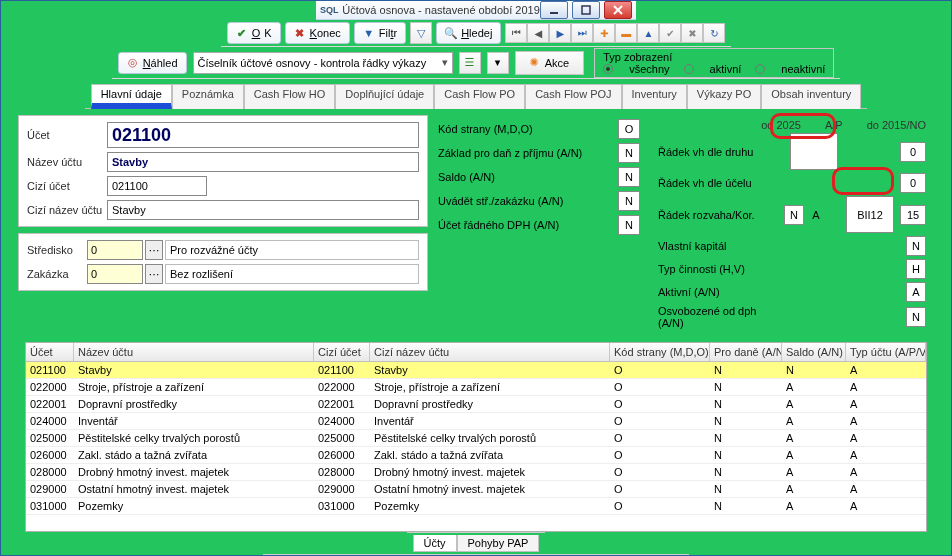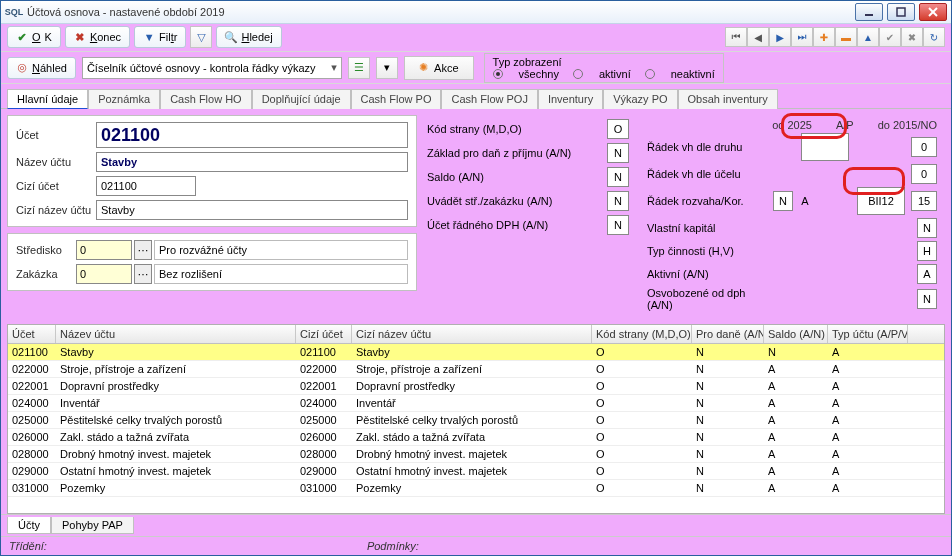--- a/index.html
+++ b/index.html
@@ -1,17 +1,17 @@
 <!DOCTYPE html>
 <html><head>
 <meta charset="utf-8">
 <style>
 * { box-sizing: border-box; font-family: "Segoe UI", Tahoma, sans-serif; font-size: 11px; }
 body { margin: 0; background: #f0f0f0; }
-.window { width: 952px; height: 556px; background: #f0abfc; border: 1px solid #2a5f9e; display: flex; flex-direction: column; }
+.window { width: 952px; height: 556px; background: #22c55e; border: 1px solid #2a5f9e; display: flex; flex-direction: column; align-items: center; }
 .titlebar { background: linear-gradient(#fff,#e8f0fa); height: 24px; display: flex; align-items: center; padding: 0 4px; border-bottom: 1px solid #c4d4e8; }
 .titlebar .ico { width: 18px; height: 14px; margin-right: 4px; display:flex;align-items:center;justify-content:center;color:#357; font-weight:bold; font-size:9px;}
 .titlebar .ttl { flex: 1; color: #333; }
 .winbtns { display: flex; gap: 4px; }
 .winbtn { width: 28px; height: 18px; border: 1px solid #4a72a8; border-radius: 2px; background: linear-gradient(#fdfdfd,#cedef2); display:flex;align-items:center;justify-content:center; cursor:pointer;}
 .winbtn.close { background: linear-gradient(#f28c8c,#d43c2c); border-color:#a22; color:#fff;}
 .toolbar1 { height: 30px; display: flex; align-items: center; padding: 2px 6px; gap: 4px; border-bottom: 1px solid #d8d8d8; }
 .tbtn { height: 22px; padding: 0 8px; border: 1px solid #b8c8da; border-radius: 3px; background: linear-gradient(#fff,#eef4fa); display:flex; align-items:center; gap:4px; cursor:pointer; }
 .tbtn .ic { width:12px;height:12px; display:inline-flex;align-items:center;justify-content:center;}
 .navbtns { display:flex; gap:0; margin-left:auto;}
@@ -21,42 +21,42 @@
 .combo::after { content:"▾"; position:absolute; right:4px; color:#555;}
 .iconbtn { width:22px;height:22px; border:1px solid #c4c4c4; background:linear-gradient(#fff,#ececec); display:flex;align-items:center;justify-content:center; cursor:pointer;}
 .akce { height:24px; padding:0 14px; border:1px solid #c4c4c4; background:linear-gradient(#fdfdfd,#ececec); display:flex;align-items:center; gap:6px; cursor:pointer;}
 .typbox { border:1px solid #c4c4c4; padding:2px 8px; display:flex; flex-direction:column; gap:0; font-size:10px; margin-left:4px;}
 .typbox .row { display:flex; gap:14px; align-items:center;}
 .radio { display:flex; align-items:center; gap:16px;}
 .radio .dot { width:10px;height:10px;border:1px solid #777;border-radius:50%; display:inline-block; position:relative;}
 .radio .dot.on::after{content:"";position:absolute;inset:2px;background:#333;border-radius:50%;}
 .tabs { display:flex; border-bottom:1px solid #c0c0c0; padding:4px 6px 0 6px; gap:0;}
 .tab { padding:3px 9px; border:1px solid #c0c0c0; border-bottom:none; background:#f4f4f4; color:#444; cursor:pointer; position:relative; top:1px;}
-.tab.active { background:#fff; border-bottom:1px solid #1d4ed8; font-weight:normal; color:#000;}
+.tab.active { background:#fff; border-bottom:6px solid #1d4ed8; font-weight:normal; color:#000;}
 .content { display:flex; gap:6px; padding:6px; }
 .panel { border:1px solid #c0c0c0; padding:6px 8px; background:#fff;}
 .leftcol { display:flex; flex-direction:column; gap:6px; width:410px;}
 .frm { display:grid; grid-template-columns: 80px 1fr; row-gap:4px; align-items:center;}
 .frm label { color:#2a2a2a; }
 .inp { height:20px; border:1px solid #888; padding:0 4px; background:#fff;}
 .inp.big { font-size:18px; font-weight:bold; height:26px; color:#000060;}
 .inp.bold { font-weight:bold; color:#000060;}
 .lookup { display:flex; align-items:center; gap:2px;}
 .lookup .code{ width:56px; height:20px; border:1px solid #888; background:#ffffd6; padding:0 3px;}
 .lookup .btn{ width:18px;height:20px;border:1px solid #888;background:#eee;display:flex;align-items:center;justify-content:center;cursor:pointer;}
 .lookup .desc{ flex:1; height:20px; border:1px solid #bbb; padding:0 4px; display:flex;align-items:center;}
 .midcol { width:210px; display:flex; flex-direction:column; gap:4px; padding:4px 4px;}
 .midrow { display:flex; justify-content:space-between; align-items:center; gap:6px;}
 .smallbox { width:22px;height:20px;border:1px solid #888; text-align:center; background:#fff;}
 .rightcol { flex:1; padding:4px 8px; position:relative;}
 .hdrline { display:flex; justify-content:flex-end; gap:24px; font-size:10px; color:#333; margin-bottom:2px;}
 .rrow { display:flex; align-items:center; gap:6px; margin-bottom:3px;}
 .rrow .lbl { width:120px;}
 .box1 { width:20px;height:20px;border:1px solid #888;text-align:center;background:#fff;}
-.box2 { width:48px;height:28px;border:1px solid #888;text-align:center;background:#fff;}
+.box2 { width:48px;height:37px;border:1px solid #888;text-align:center;background:#fff;}
 .box3 { width:26px;height:20px;border:1px solid #888;text-align:center;background:#fff;}
 .redring { position:absolute; border:3px solid #e02020; border-radius:10px; pointer-events:none;}
 .grid { margin:0 6px; border:1px solid #b0b0b0; background:#fff; height:190px; display:flex; flex-direction:column;}
 .ghdr { display:flex; background:linear-gradient(#fdfdfd,#e8e8e8); border-bottom:1px solid #c0c0c0;}
 .gh { padding:3px 4px; border-right:1px solid #c8c8c8; overflow:hidden; white-space:nowrap; color:#333;}
 .gbody { overflow:auto; flex:1;}
 .gr { display:flex; border-bottom:1px solid #eee;}
 .gr.sel { background:#ffff88;}
 .gc { padding:2px 4px; border-right:1px solid transparent; overflow:hidden; white-space:nowrap;}
 .gr .gc:first-child{ color:#000;}

